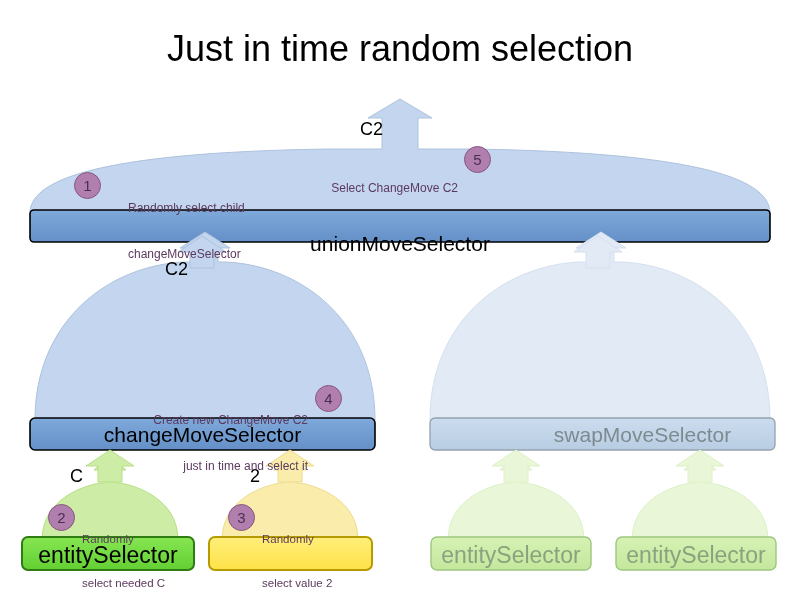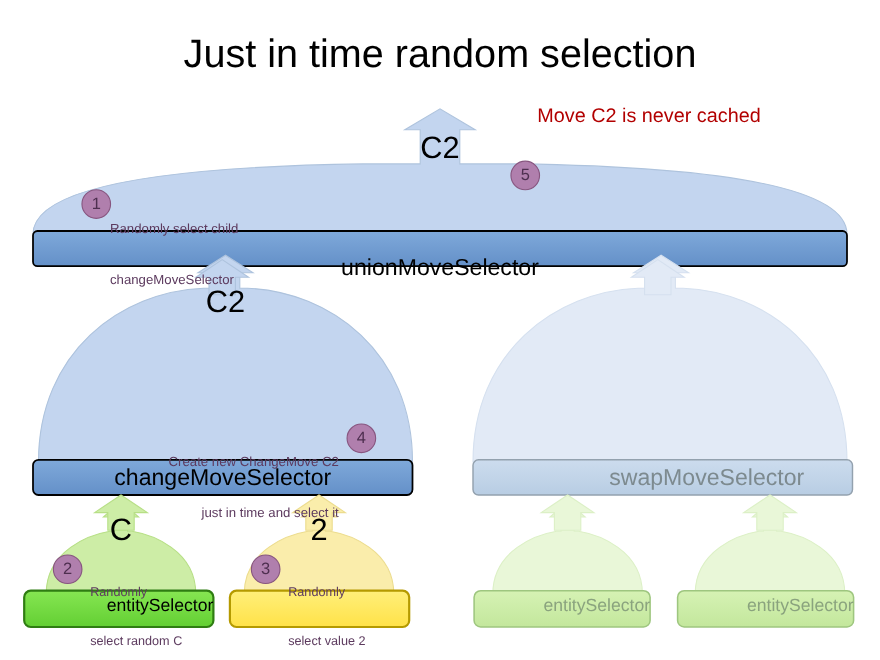--- a/index.html
+++ b/index.html
@@ -30,27 +30,27 @@
     font-size:18px;color:#b20000;
   }
 
   
   .bar-label{
     text-align:center;font-size:21px;color:#000000;
   }
   .bar-label.faded{color:#7d8a8f;padding-left:40px;}
 
   .leaf-label{
-    text-align:right;font-size:16px;color:#000000;
+    text-align:center;font-size:23px;color:#000000;
   }
   .leaf-label.faded{color:#8aa37e;}
 
   
   .flow-label{
-    text-align:center;font-size:28px;color:#000000;
+    text-align:left;font-size:18px;color:#000000;
   }
 
   
   .anno{
     font-size:11.5px;color:#5c3a5e;line-height:1.27;
   }
   .anno.big{font-size:12px;}
   .anno.right{text-align:right;}
 
   
@@ -198,53 +198,55 @@
     </g>
     <g>
       <rect x="431" y="537" width="160" height="33" rx="6" ry="6" fill="url(#gradLeafGreenFaded)" stroke="#9ec67f" stroke-width="1.4"></rect>
     </g>
     <g>
       <rect x="616" y="537" width="160" height="33" rx="6" ry="6" fill="url(#gradLeafGreenFaded)" stroke="#9ec67f" stroke-width="1.4"></rect>
     </g>
   </svg>
 
   <div class="txt page-title">Just in time random selection</div>
-  <div class="txt warning">Move C2 is never cached</div>
 
   <div class="txt flow-label" style="left:360px;top:119px;width:80px;">C2</div>
   <div class="txt flow-label" style="left:165px;top:259px;width:80px;">C2</div>
   <div class="txt flow-label" style="left:70px;top:466px;width:80px;">C</div>
   <div class="txt flow-label" style="left:250px;top:466px;width:80px;">2</div>
 
   <div class="txt bar-label" style="left:30px;top:232px;width:740px;">unionMoveSelector</div>
   <div class="txt bar-label" style="left:30px;top:423px;width:345px;">changeMoveSelector</div>
   <div class="txt bar-label faded" style="left:430px;top:423px;width:345px;">swapMoveSelector</div>
 
   <div class="txt leaf-label" style="left:22px;top:542px;width:172px;">entitySelector</div>
   <div class="txt leaf-label faded" style="left:431px;top:542px;width:160px;">entitySelector</div>
   <div class="txt leaf-label faded" style="left:616px;top:542px;width:160px;">entitySelector</div>
 
   <div class="badge" style="left:74px;top:172px;">1</div>
-  <div class="txt anno big" style="left:100px;top:171px;">
+  <div class="txt anno big" style="left:128px;top:171px;">
     <div>Randomly select child</div>
     <div>changeMoveSelector</div>
   </div>
 
   <div class="badge" style="left:464px;top:146px;">5</div>
+  <div class="txt anno big right" style="left:290px;top:151px;width:168px;">
+    <div>Select ChangeMove C2</div>
+  </div>
 
   <div class="badge" style="left:315px;top:385px;">4</div>
   <div class="txt anno big right" style="left:110px;top:383px;width:198px;">
     <div>Create new ChangeMove C2</div>
     <div>just in time and select it</div>
   </div>
 
   <div class="badge" style="left:48px;top:504px;">2</div>
   <div class="txt anno" style="left:82px;top:503px;">
     <div>Randomly</div>
-    <div>select random C</div>
+    <div>select needed C</div>
   </div>
 
   <div class="badge" style="left:228px;top:504px;">3</div>
   <div class="txt anno" style="left:262px;top:503px;">
     <div>Randomly</div>
     <div>select value 2</div>
   </div>
 
 </div>
 

